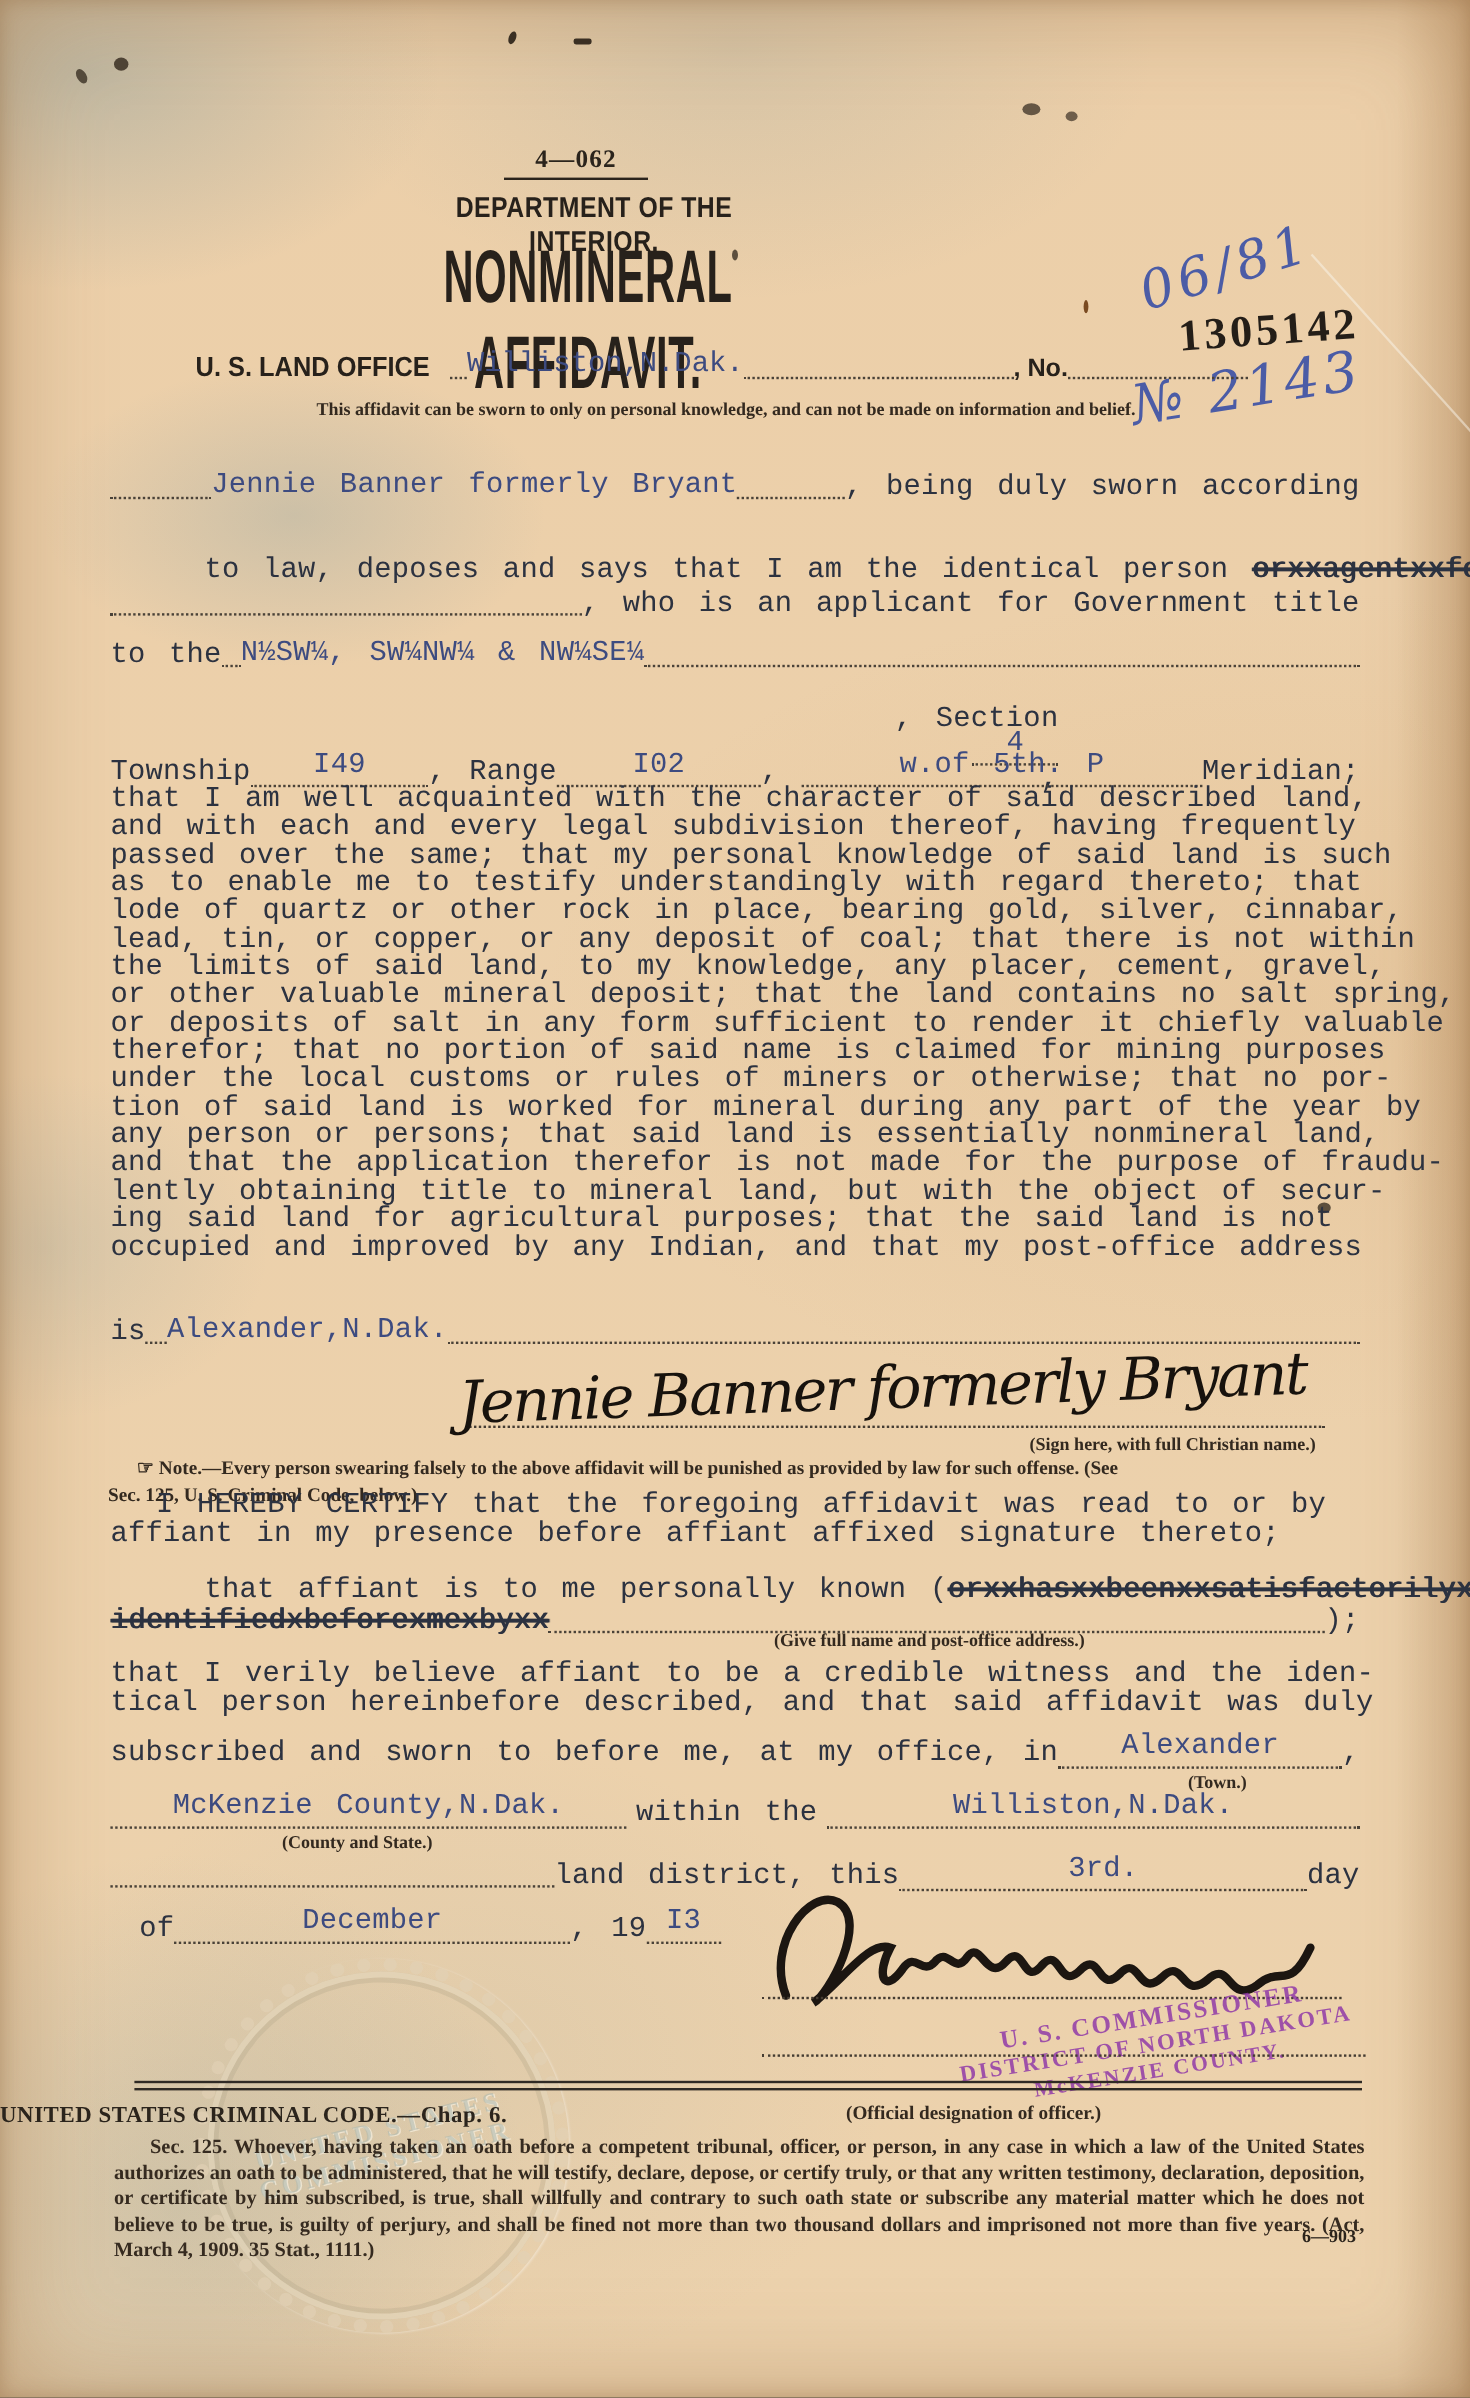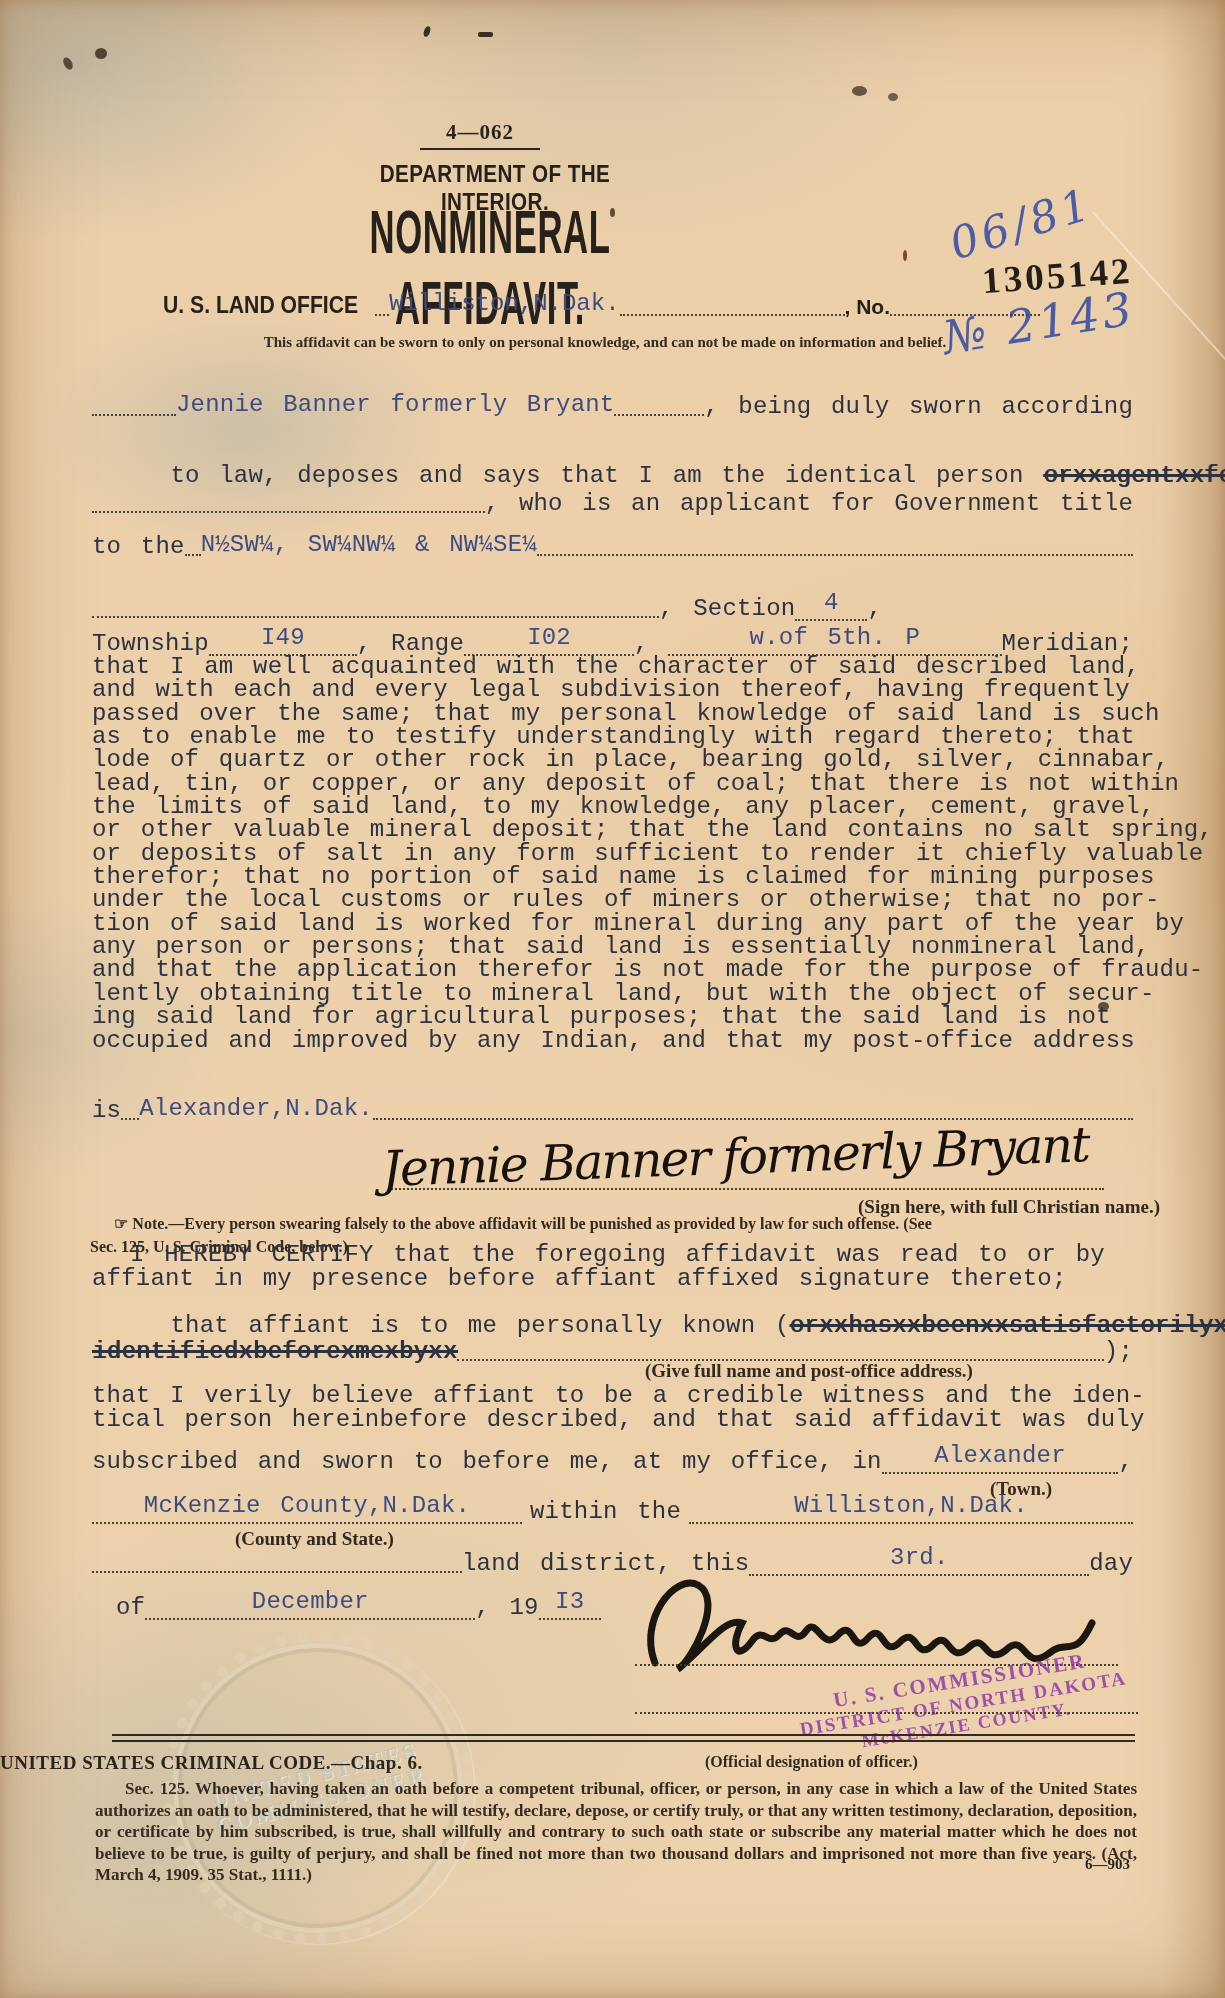--- a/index.html
+++ b/index.html
@@ -37,21 +37,21 @@
   .df{display:inline-flex;justify-content:center;align-items:flex-end;border-bottom:2.5px dotted #4a4238;}
   .df .fill{transform:translateY(-4px);}
   .strike{text-decoration:line-through;text-decoration-thickness:2.5px;text-shadow:1px 0 0 #2c3240;}
   #bodylines{position:absolute;left:92px;top:655px;width:1041px;
     font-family:"Liberation Mono","DejaVu Sans Mono",monospace;
     font-size:24px;color:#2c3240;word-spacing:5px;letter-spacing:.2px;}
   #bodylines div{height:23.35px;line-height:23.35px;white-space:pre;}
   .dotline{position:absolute;border-bottom:2.5px dotted #453c32;height:2px;}
   .handblue{font-family:"DejaVu Serif",serif;font-style:italic;color:#4b5ca6;}
   .cursive{font-family:"DejaVu Serif",serif;font-style:italic;color:#17120d;}
-  .label{font-size:19px;color:#33291f;}
+  .label{font-size:15px;color:#33291f;}
   .stamp{font-family:"Liberation Serif",serif;font-weight:bold;color:#8e35a8;opacity:.82;letter-spacing:2px;}
   .seal{position:absolute;left:162px;top:1632px;width:290px;height:290px;border-radius:50%;
     border:11px dotted rgba(226,210,182,.65);
     box-shadow:inset 0 0 0 5px rgba(244,230,204,.5), inset 0 0 0 9px rgba(160,150,125,.22), 1px 1px 2px rgba(255,255,255,.35);
     display:flex;flex-direction:column;justify-content:center;align-items:center;transform:rotate(-14deg);}
   .seal span{color:rgba(176,186,176,.6);text-shadow:1px 1px 0 rgba(255,252,240,.55);
     font-family:"Liberation Serif",serif;font-weight:bold;letter-spacing:3px;font-size:22px;}
   .rule-double{border-top:2px solid #2f2a24;border-bottom:2px solid #2f2a24;height:4px;}
   .scratch{position:absolute;background:rgba(250,245,235,.5);height:2px;}
 </style>
@@ -115,21 +115,21 @@
   <div class="tline flexline" style="top:490px;">
     <span class="d dx"></span>
     <span>, who is an applicant for Government title</span>
   </div>
   <div class="tline flexline" style="top:533px;">
     <span>to the</span>
     <span class="d" style="width:16px;"></span>
     <span class="fill">N½SW¼, SW¼NW¼ &amp; NW¼SE¼</span>
     <span class="d dx"></span>
   </div>
-  <div class="tline flexline" style="top:595px;width:790px;">
+  <div class="tline flexline" style="top:583px;width:790px;flex-direction:column;">
     <span class="d dx"></span>
     <span>, Section</span>
     <span class="df" style="width:72px;"><i class="fill" style="font-style:normal;">4</i></span>
     <span>,</span>
   </div>
   <div class="tline flexline" style="top:630px;">
     <span>Township</span>
     <span class="df" style="width:148px;"><i class="fill" style="font-style:normal;">I49</i></span>
     <span>, Range</span>
     <span class="df" style="width:170px;"><i class="fill" style="font-style:normal;">I02</i></span>

